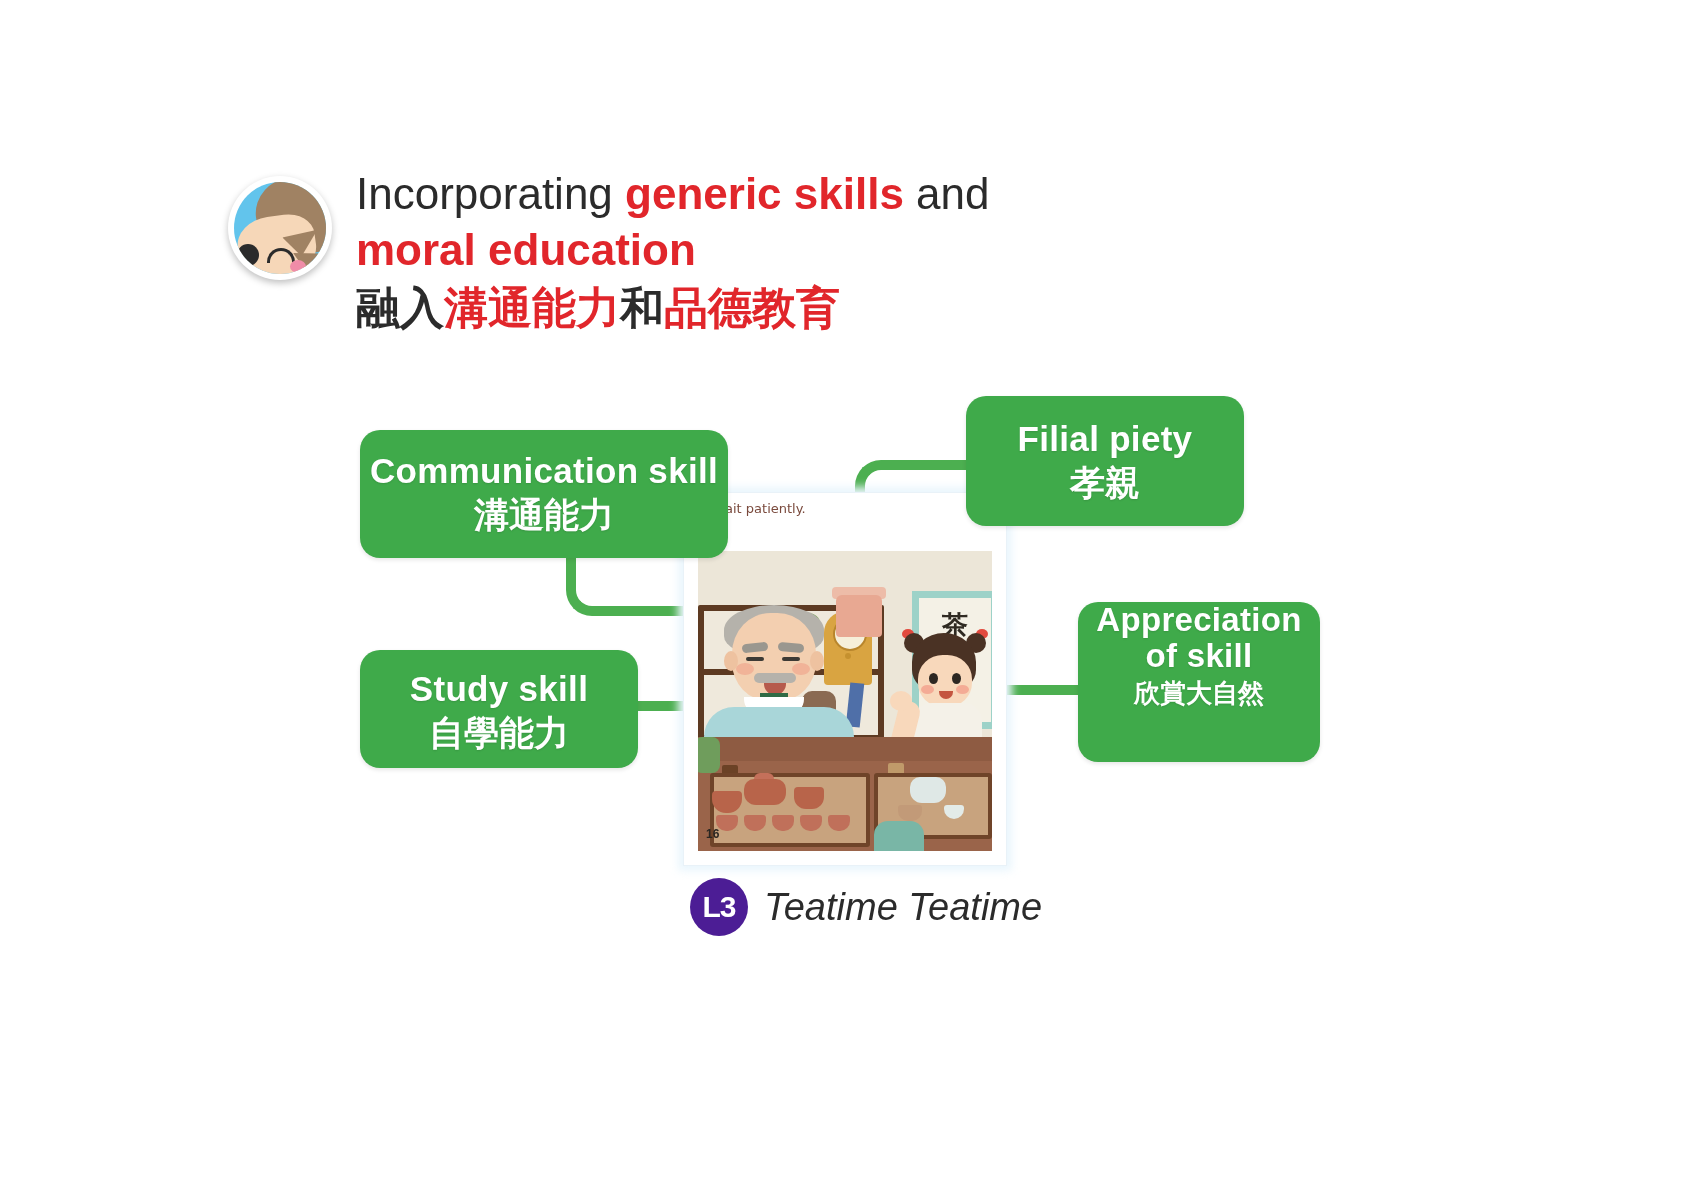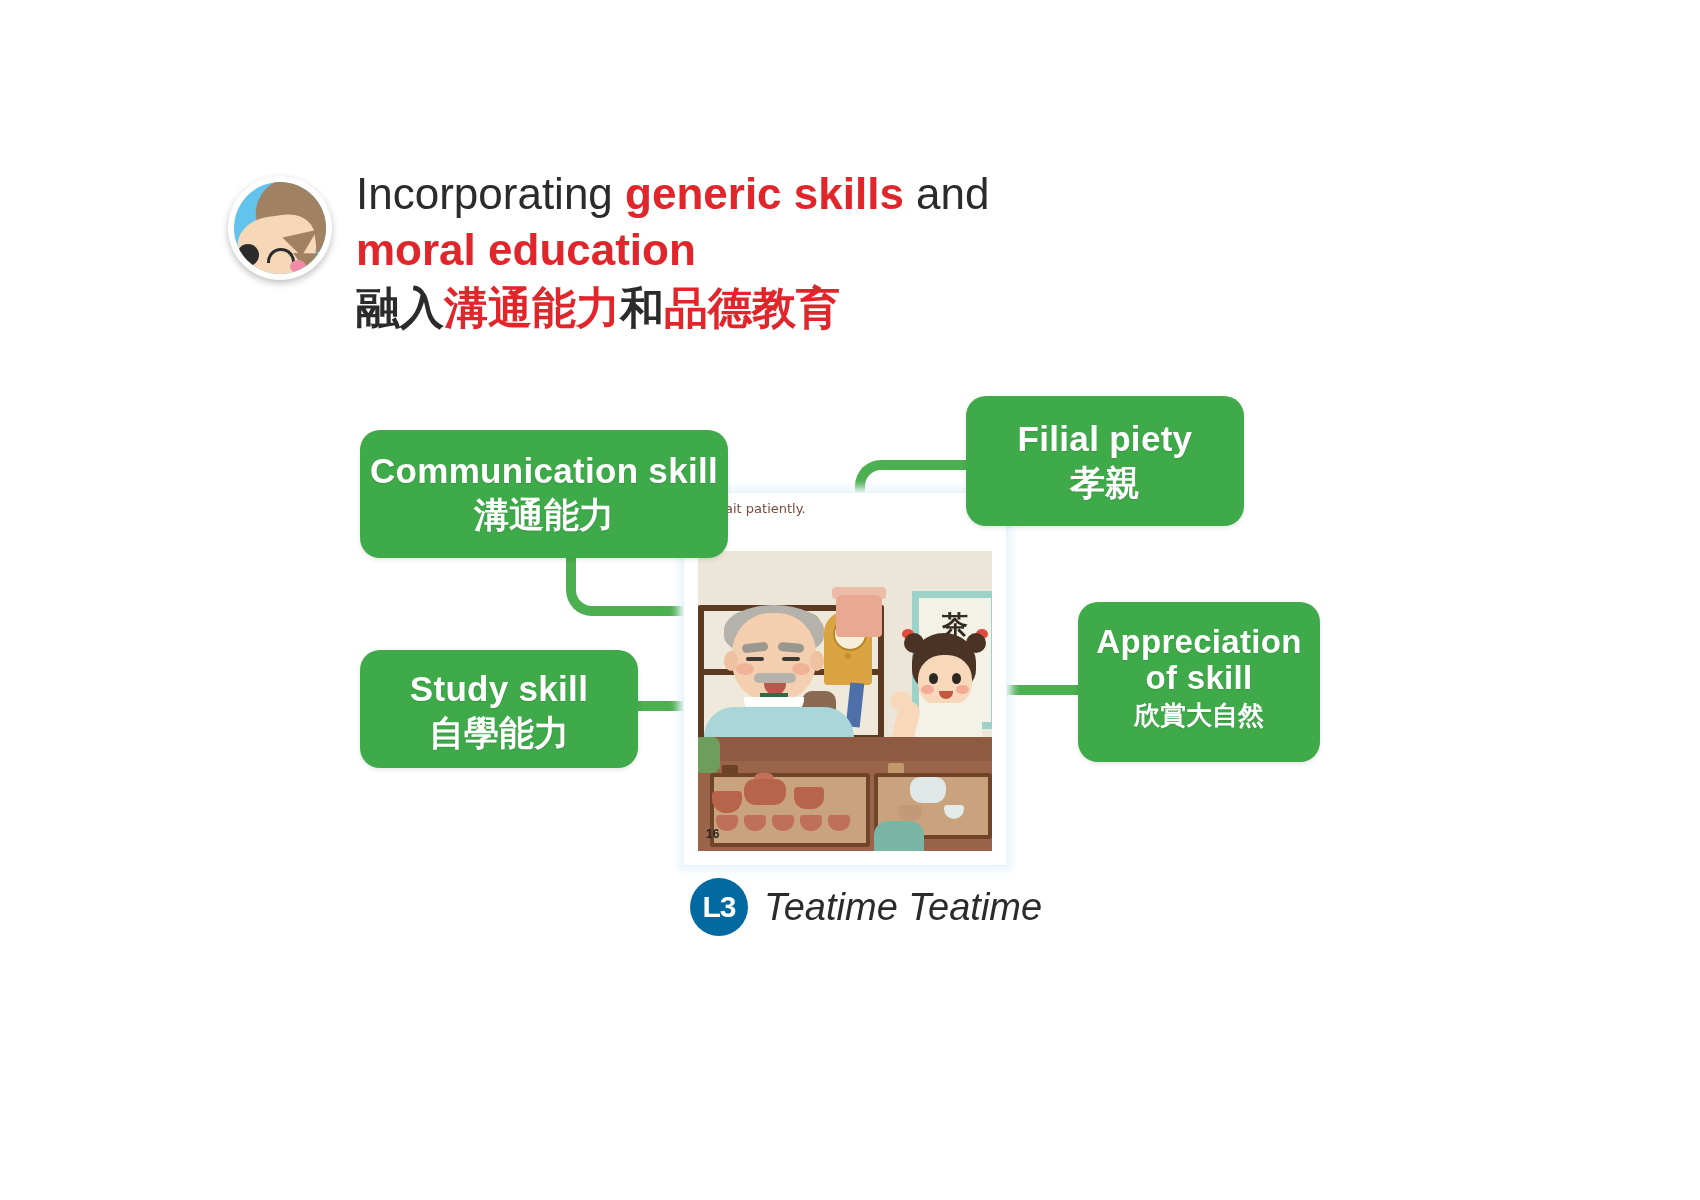--- a/index.html
+++ b/index.html
@@ -131,36 +131,36 @@
   .tallcup2{position:absolute;left:190px;top:212px;width:16px;height:28px;background:#c09a6a;border-radius:2px;}
   .whitepot{position:absolute;left:212px;top:226px;width:36px;height:26px;background:#dfe8e6;border-radius:10px 10px 12px 12px;}
   .whitecup1{position:absolute;left:200px;top:254px;width:24px;height:16px;background:#c29a78;border-radius:3px 3px 10px 10px;}
   .whitecup2{position:absolute;left:246px;top:254px;width:20px;height:14px;background:#e3ebe8;border-radius:3px 3px 10px 10px;}
   .bigjar{position:absolute;left:176px;top:270px;width:50px;height:40px;background:#79b6a6;border-radius:14px 14px 10px 10px;}
   .plant{position:absolute;left:-4px;top:186px;width:26px;height:36px;background:#6f9d5c;border-radius:8px;}
   .pagenum{position:absolute;left:8px;top:276px;font-size:12px;font-weight:700;color:#2a2622;}
 
   
   .piccap{position:absolute;left:690px;top:878px;display:flex;align-items:center;gap:16px;}
-  .l3badge{width:58px;height:58px;border-radius:50%;background:#0369a1;color:#ffffff;
+  .l3badge{width:58px;height:58px;border-radius:50%;background:#4c1d95;color:#ffffff;
     display:flex;align-items:center;justify-content:center;font-size:30px;font-weight:700;letter-spacing:-1px;}
   .capname{font-size:38px;font-style:italic;color:#2b2b2b;white-space:nowrap;}
 
   
   .gbox{position:absolute;background:#3faa4a;border-radius:20px;color:#ffffff;text-align:center;
     box-shadow:0 2px 4px rgba(0,0,0,.10);}
   .gbox .en{font-size:35px;font-weight:600;letter-spacing:.3px;line-height:1.1;
     text-shadow:0 1px 2px rgba(0,0,0,.12);}
   .gbox .zh{font-size:35px;font-weight:700;line-height:1.15;margin-top:4px;
     font-family:"DejaVu Sans",sans-serif;text-shadow:0 1px 2px rgba(0,0,0,.12);}
 
   #box-comm{left:360px;top:430px;width:368px;height:128px;padding-top:22px;box-sizing:border-box;}
   #box-filial{left:966px;top:396px;width:278px;height:130px;padding-top:24px;box-sizing:border-box;}
   #box-study{left:360px;top:650px;width:278px;height:118px;padding-top:20px;box-sizing:border-box;}
-  #box-nature{left:1078px;top:602px;width:242px;height:160px;padding-top:22px;box-sizing:border-box;}
+  #box-nature{left:1078px;top:602px;width:242px;height:160px;box-sizing:border-box;}
   #box-nature .en{font-size:33px;}
   #box-nature .zh{font-size:26px;}
 
   
   .conn{position:absolute;background:transparent;border-color:#4caf50;border-style:solid;}
   
   #c-comm{left:566px;top:548px;width:150px;height:58px;
     border-width:0 0 10px 10px;border-radius:0 0 0 26px;}
   
   #c-study{left:636px;top:701px;width:78px;height:10px;background:#4caf50;border:none;}

